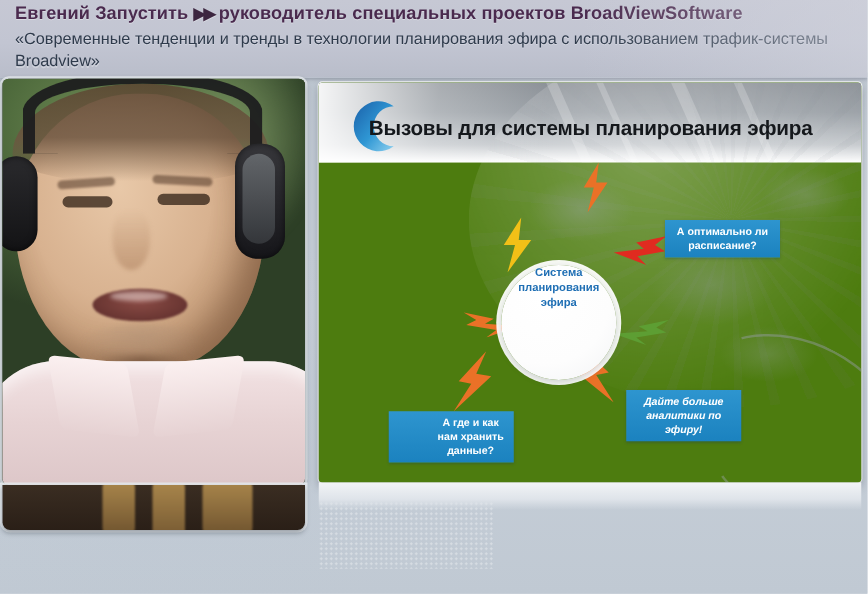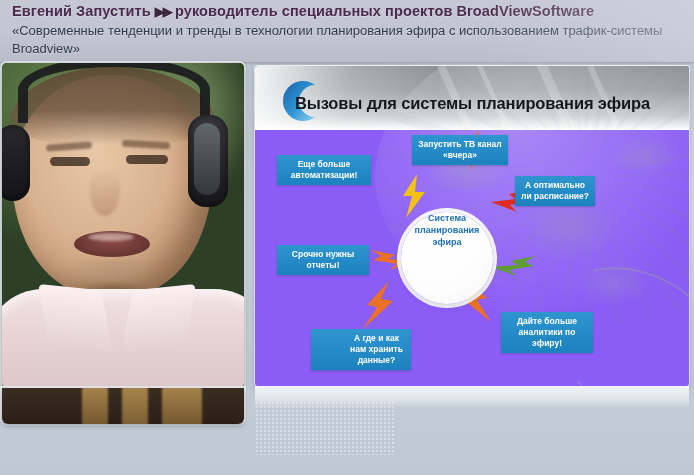--- a/index.html
+++ b/index.html
@@ -148,21 +148,21 @@
     filter:blur(3px);
   }
   .cam-vignette{
     position:absolute;inset:0;
     background:radial-gradient(ellipse 150% 120% at 50% 45%, rgba(0,0,0,0) 55%, rgba(0,0,0,.38) 100%);
   }
 
   
   .slide{
     position:absolute;left:255px;top:66px;width:434px;height:320px;
-    background:#8b5cf6;
+    background:#4d7c0f;
     border-radius:3px;
     box-shadow:0 3px 7px rgba(60,70,85,.35), 0 0 0 1px rgba(255,255,255,.9);
     overflow:hidden;
   }
   .slide-photo{
     position:absolute;left:0;top:0;width:434px;height:64px;
     background:
       linear-gradient(100deg, rgba(255,255,255,.92) 0%, rgba(255,255,255,.25) 22%, rgba(255,255,255,0) 42%),
       linear-gradient(180deg,#8b9096 0%,#9aa0a6 38%,#c6cace 78%,#ffffff 100%);
     overflow:hidden;
@@ -229,23 +229,23 @@
     background:linear-gradient(180deg,#2e95cf 0%,#1b82bf 100%);
     color:#ffffff;
     font-size:8.5px;line-height:11px;font-weight:bold;
     text-align:center;
     padding:4px 6px;
     box-shadow:0 1px 2px rgba(30,60,90,.3);
     box-sizing:border-box;
   }
   .c-auto{left:22px;top:89px;width:94px;}
   .c-tv{left:157px;top:69px;width:96px;}
-  .c-sched{left:260px;top:110px;width:80px;}
+  .c-sched{left:277px;top:110px;width:92px;}
   .c-youtube{left:280px;top:180px;width:100px;}
-  .c-analytics{left:246px;top:246px;width:92px;}
+  .c-analytics{left:246px;top:246px;width:92px;font-style:italic;}
   .c-store{left:56px;top:263px;width:100px;padding-left:37px;}
   .c-reports{left:22px;top:179px;width:92px;}
 
   
   .bolt{position:absolute;}
 
   
   .cam-bottom{
     position:absolute;left:2px;top:388px;width:242px;height:36px;
     border-radius:0 0 6px 6px;
@@ -355,22 +355,19 @@
       <path d="M8 0 L32 22 L22 24 L36 46 L4 20 L18 18 Z" fill="#ea7127"></path>
     </svg>
     <svg class="bolt" style="left:210px;top:64px;width:22px;height:40px" viewBox="0 0 22 40">
       <path d="M14 0 L2 20 L10 20 L5 40 L21 16 L12 16 Z" fill="#ea7127"></path>
     </svg>
 
     <div class="center-circle">
       <span>Система планирования эфира</span>
     </div>
 
-    <div class="callout c-auto">Еще больше автоматизации!</div>
-    <div class="callout c-tv">Запустить ТВ канал «вчера»</div>
     <div class="callout c-sched">А оптимально ли расписание?</div>
     <div class="callout c-analytics">Дайте больше аналитики по эфиру!</div>
     <div class="callout c-store">А где и как нам хранить данные?</div>
-    <div class="callout c-reports">Срочно нужны отчеты!</div>
   </div>
 
   <div class="slide-bottom-fade"></div>
 </div>
 
 </body></html>

